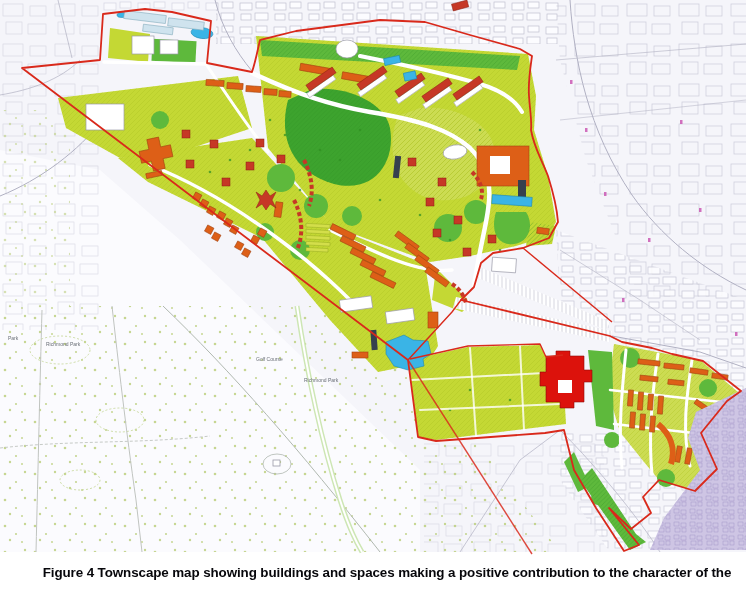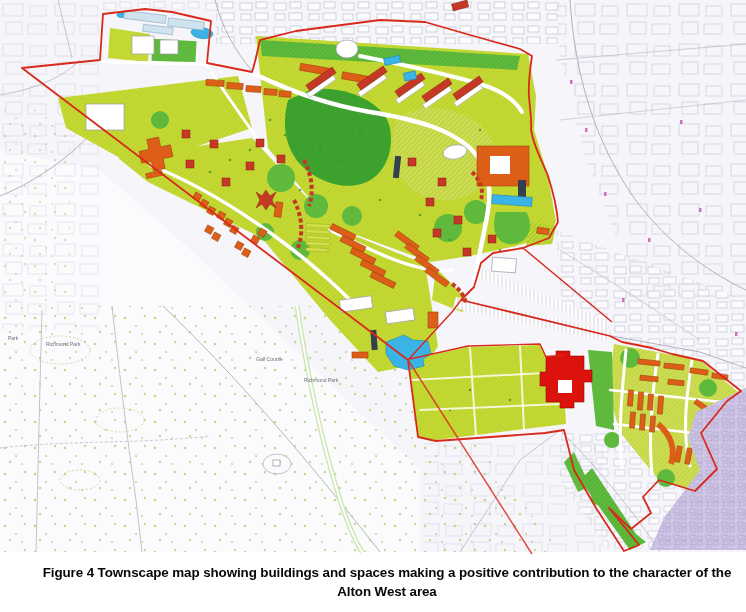--- a/index.html
+++ b/index.html
@@ -376,16 +376,15 @@
       <text x="8" y="340">Park</text>
       <text x="46" y="346">Richmond Park</text>
       <text x="256" y="361">Golf Course</text>
       <text x="304" y="382">Richmond Park</text>
     </g>
   </svg>
   </div>
 
   <figcaption>
     <span class="cap-line">Figure 4 Townscape map showing buildings and spaces making a positive contribution to the character of the</span>
-    <span class="cap-line">Alton West area</span>
   </figcaption>
 </figure>
 </div>
 
 </body></html>

